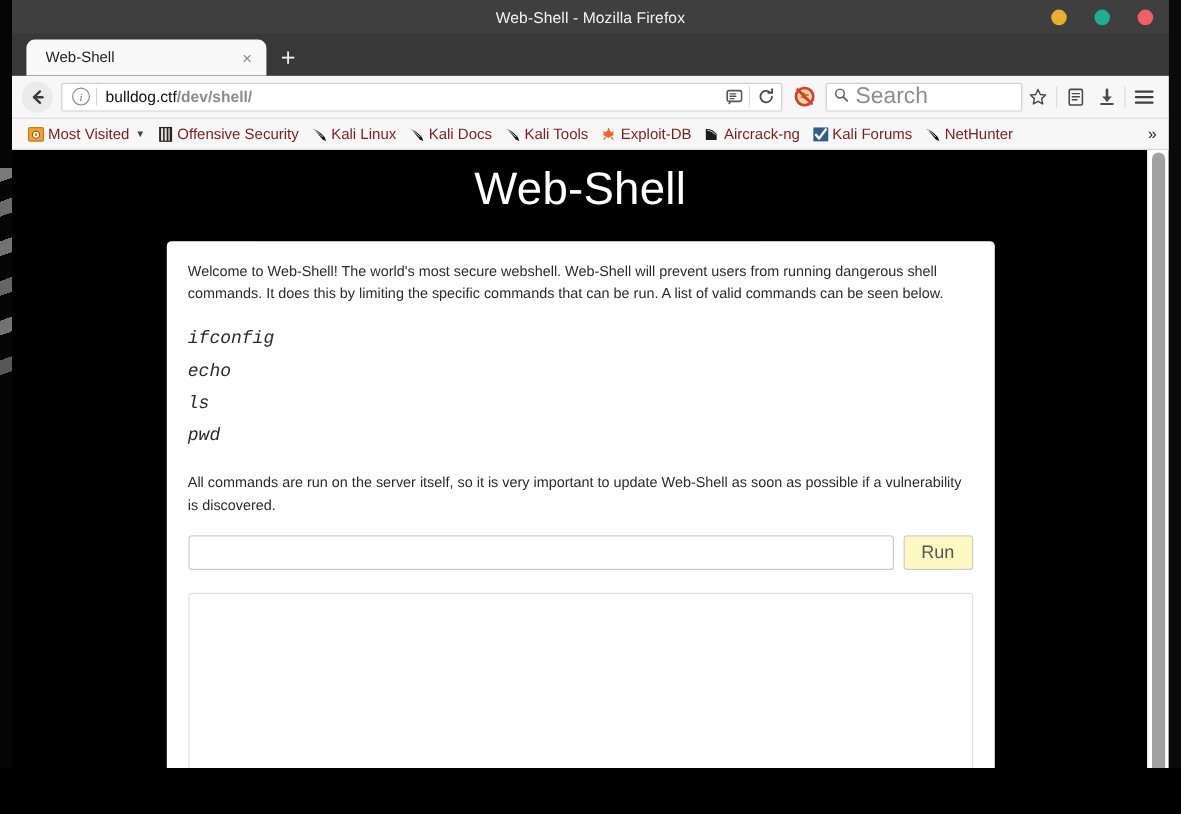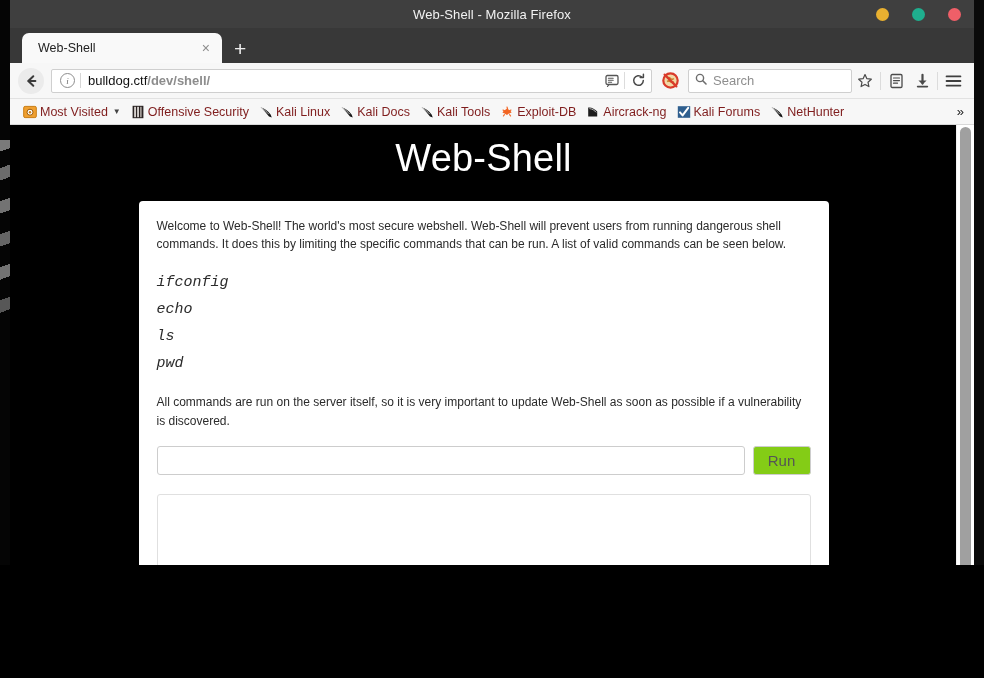--- a/index.html
+++ b/index.html
@@ -4,21 +4,21 @@
 <style>
   html, body {
     margin: 0; padding: 0;
     width: 984px; height: 678px;
     overflow: hidden;
     background: #000;
     font-family: "Liberation Sans", sans-serif;
   }
   #screen {
     position: relative;
-    width: 984px; height: 565px;
+    width: 984px; height: 640px;
     overflow: hidden;
     background: #0a0a0a;
   }
 
   
   #desktop-left {
     position: absolute; left: 0; top: 0; width: 14px; height: 678px;
     background: #050505;
     overflow: hidden;
   }
@@ -116,21 +116,21 @@
   .noscript-ico {
     width: 19px; height: 19px; margin: 0 8px 0 9px; position: relative; flex: none;
   }
   .searchbar {
     width: 164px; height: 24px; background: #fff;
     border: 1px solid #cfcfcf; border-radius: 2px;
     display: flex; align-items: center; padding: 0 6px;
     box-sizing: border-box; flex: none;
   }
   .searchbar .s-ico { color: #6d6d6d; font-size: 12px; margin-right: 6px; }
-  .searchbar .s-ph { color: #8e8e8e; font-size: 13px; }
+  .searchbar .s-ph { color: #8e8e8e; font-size: 19px; }
 
   .tb-btn { width: 26px; display: flex; align-items: center; justify-content: center; color: #4a4a4a; font-size: 15px; flex: none; }
   .tb-sep { width: 1px; height: 18px; background: #dcdcdc; margin: 0 2px; flex: none; }
 
   
   #bookmarks {
     height: 26px; background: #f7f7f7;
     display: flex; align-items: center;
     padding: 0 4px 0 8px; box-sizing: border-box;
     border-bottom: 1px solid #d8d8d8;
@@ -181,21 +181,21 @@
     flex: 1; height: 29px;
     border: 1px solid #cdcdcd; border-radius: 3px;
     background: #fff; font-size: 14px; color: #333;
     padding: 0 7px; box-sizing: border-box;
     font-family: "Liberation Sans", sans-serif;
     outline: none;
   }
   .run-btn {
     margin-left: 8px; height: 29px; min-width: 58px;
     border: 1px solid #cdcdcd; border-radius: 3px;
-    background: #84cc16; color: #555; font-size: 15px;
+    background: #fef9c3; color: #555; font-size: 15px;
     font-family: "Liberation Sans", sans-serif;
     display: flex; align-items: center; justify-content: center;
     padding: 0 12px; box-sizing: border-box;
   }
   .out-area {
     width: 100%; height: 170px;
     border: 1px solid #e0e0e0; border-radius: 3px;
     background: #fff; box-sizing: border-box;
     font-family: "Liberation Mono", "DejaVu Sans Mono", monospace;
     font-size: 13px; color: #333; padding: 6px; resize: none; outline: none;

